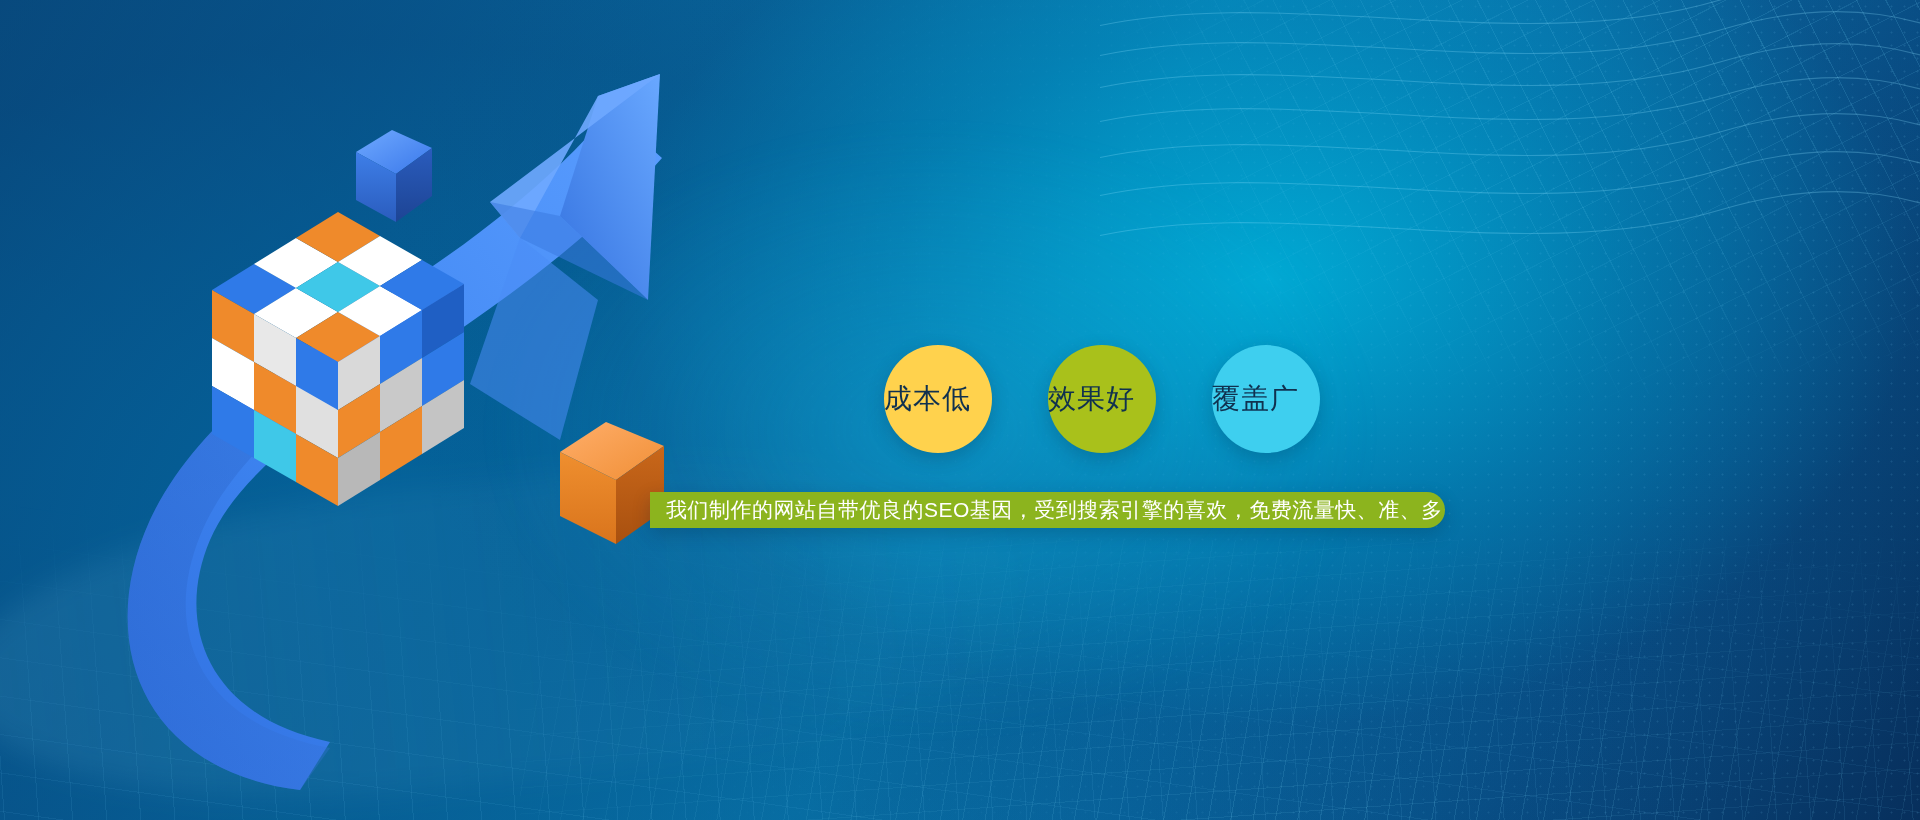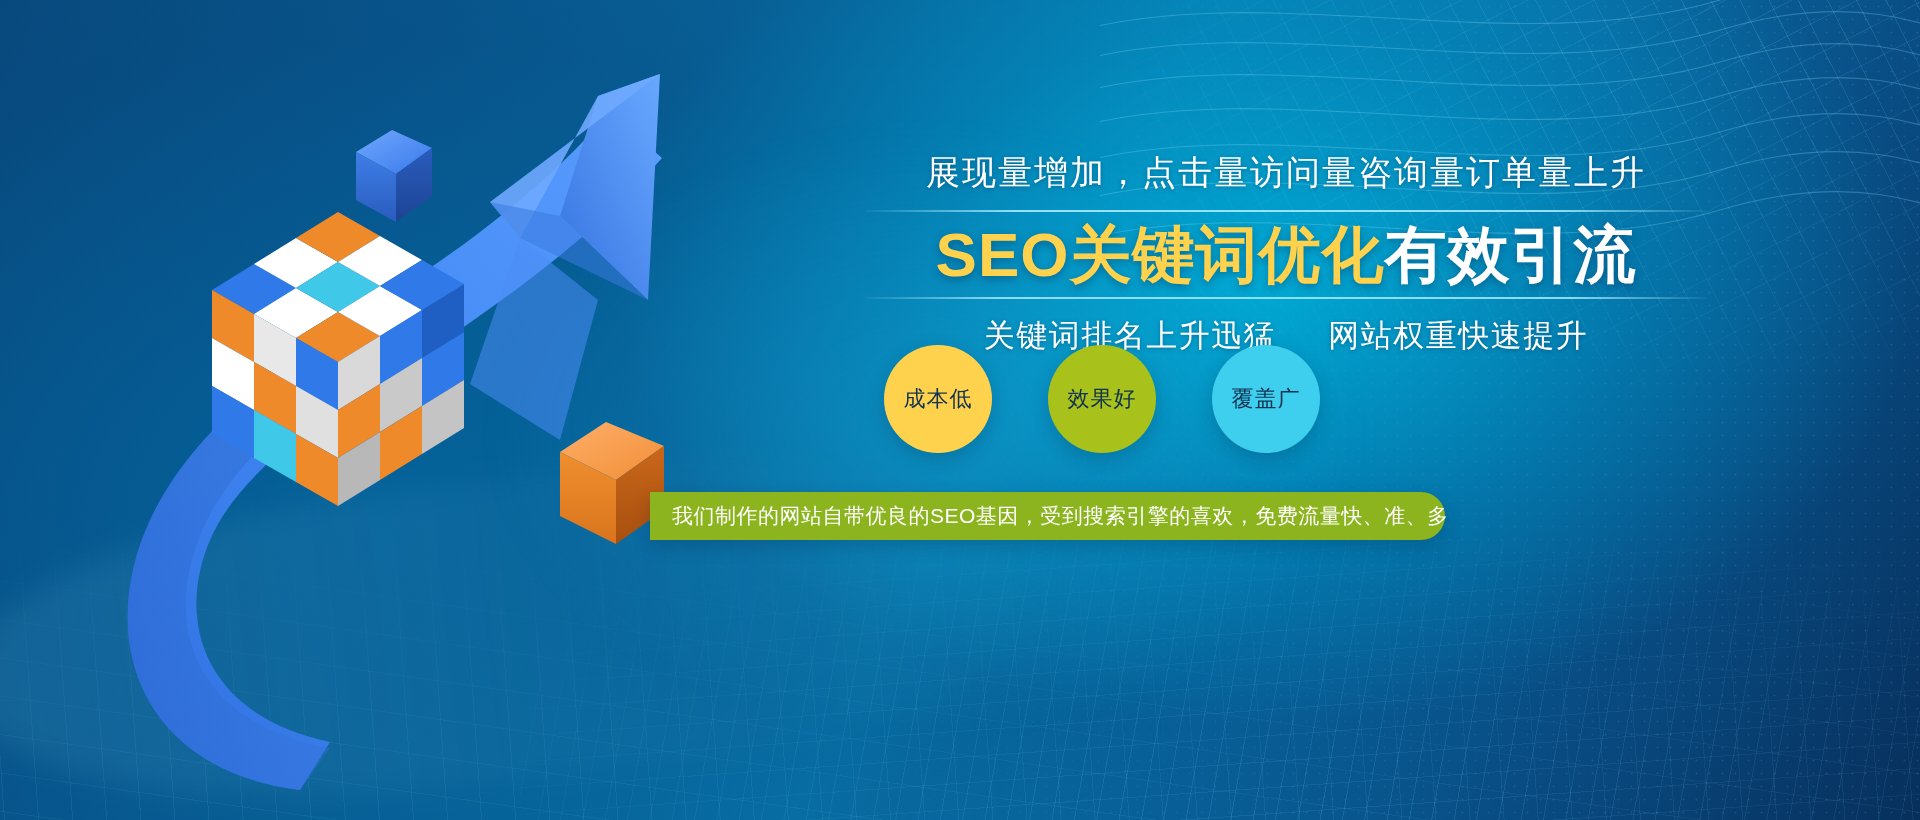--- a/index.html
+++ b/index.html
@@ -108,37 +108,37 @@
   }
   .subline .gap { display:inline-block; width:52px; }
 
   
   .bubbles {
     position:absolute; left:884px; top:345px;
     display:flex; align-items:center; gap:56px;
   }
   .bubble {
     width:108px; height:108px; border-radius:50%;
-    display:flex; align-items:center; justify-content:center;
-    font-size:22px; letter-spacing:1px;
+    display:flex; align-items:center; 
+    font-size:28px; letter-spacing:1px;
     color:#10314f;
     box-shadow:0 6px 18px rgba(0,30,60,0.22);
   }
   .bubble.b1 { background:#ffd24d; }
   .bubble.b2 { background:#3ecfef; }
   .bubble.b3 { background:#a9c11b; }
 
   
   .pill {
     position:absolute; left:650px; top:492px;
-    width:795px; height:48px;
+    width:795px; height:36px;
     background:#8cb41e;
     border-radius:0 24px 24px 0;
     display:flex; align-items:center;
-    padding-left:22px;
+    padding-left:16px;
     box-shadow:0 6px 18px rgba(0,30,60,0.22);
   }
   .pill span {
     font-size:21px; color:#ffffff; letter-spacing:0.5px; white-space:nowrap;
   }
 </style>
 </head>
 <body>
 
 <div class="banner">
@@ -281,27 +281,20 @@
           <path d="M294 118 L 336 92 L 336 140 L 294 166 Z" fill="#2f7ae8"></path>
 
           <path d="M210 218 L 252 192 L 252 240 L 210 266 Z" fill="#b8b8b8"></path>
           <path d="M252 192 L 294 166 L 294 214 L 252 240 Z" fill="#ef8a2b"></path>
           <path d="M294 166 L 336 140 L 336 188 L 294 214 Z" fill="#c4c4c4"></path>
         </g>
       </g>
     </svg>
   </div>
 
-  <div class="content">
-    <div class="tagline">展现量增加，点击量访问量咨询量订单量上升</div>
-    <div class="rule"></div>
-    <div class="headline"><span class="hl-yellow">SEO关键词优化</span><span class="hl-white">有效引流</span></div>
-    <div class="rule2"></div>
-    <div class="subline"><span>关键词排名上升迅猛</span><span class="gap"></span><span>网站权重快速提升</span></div>
-  </div>
 
   <div class="bubbles">
     <div class="bubble b1">
         <span>成本低</span>
       </div>
     <div class="bubble b3">
         <span>效果好</span>
       </div>
     <div class="bubble b2">
         <span>覆盖广</span>

